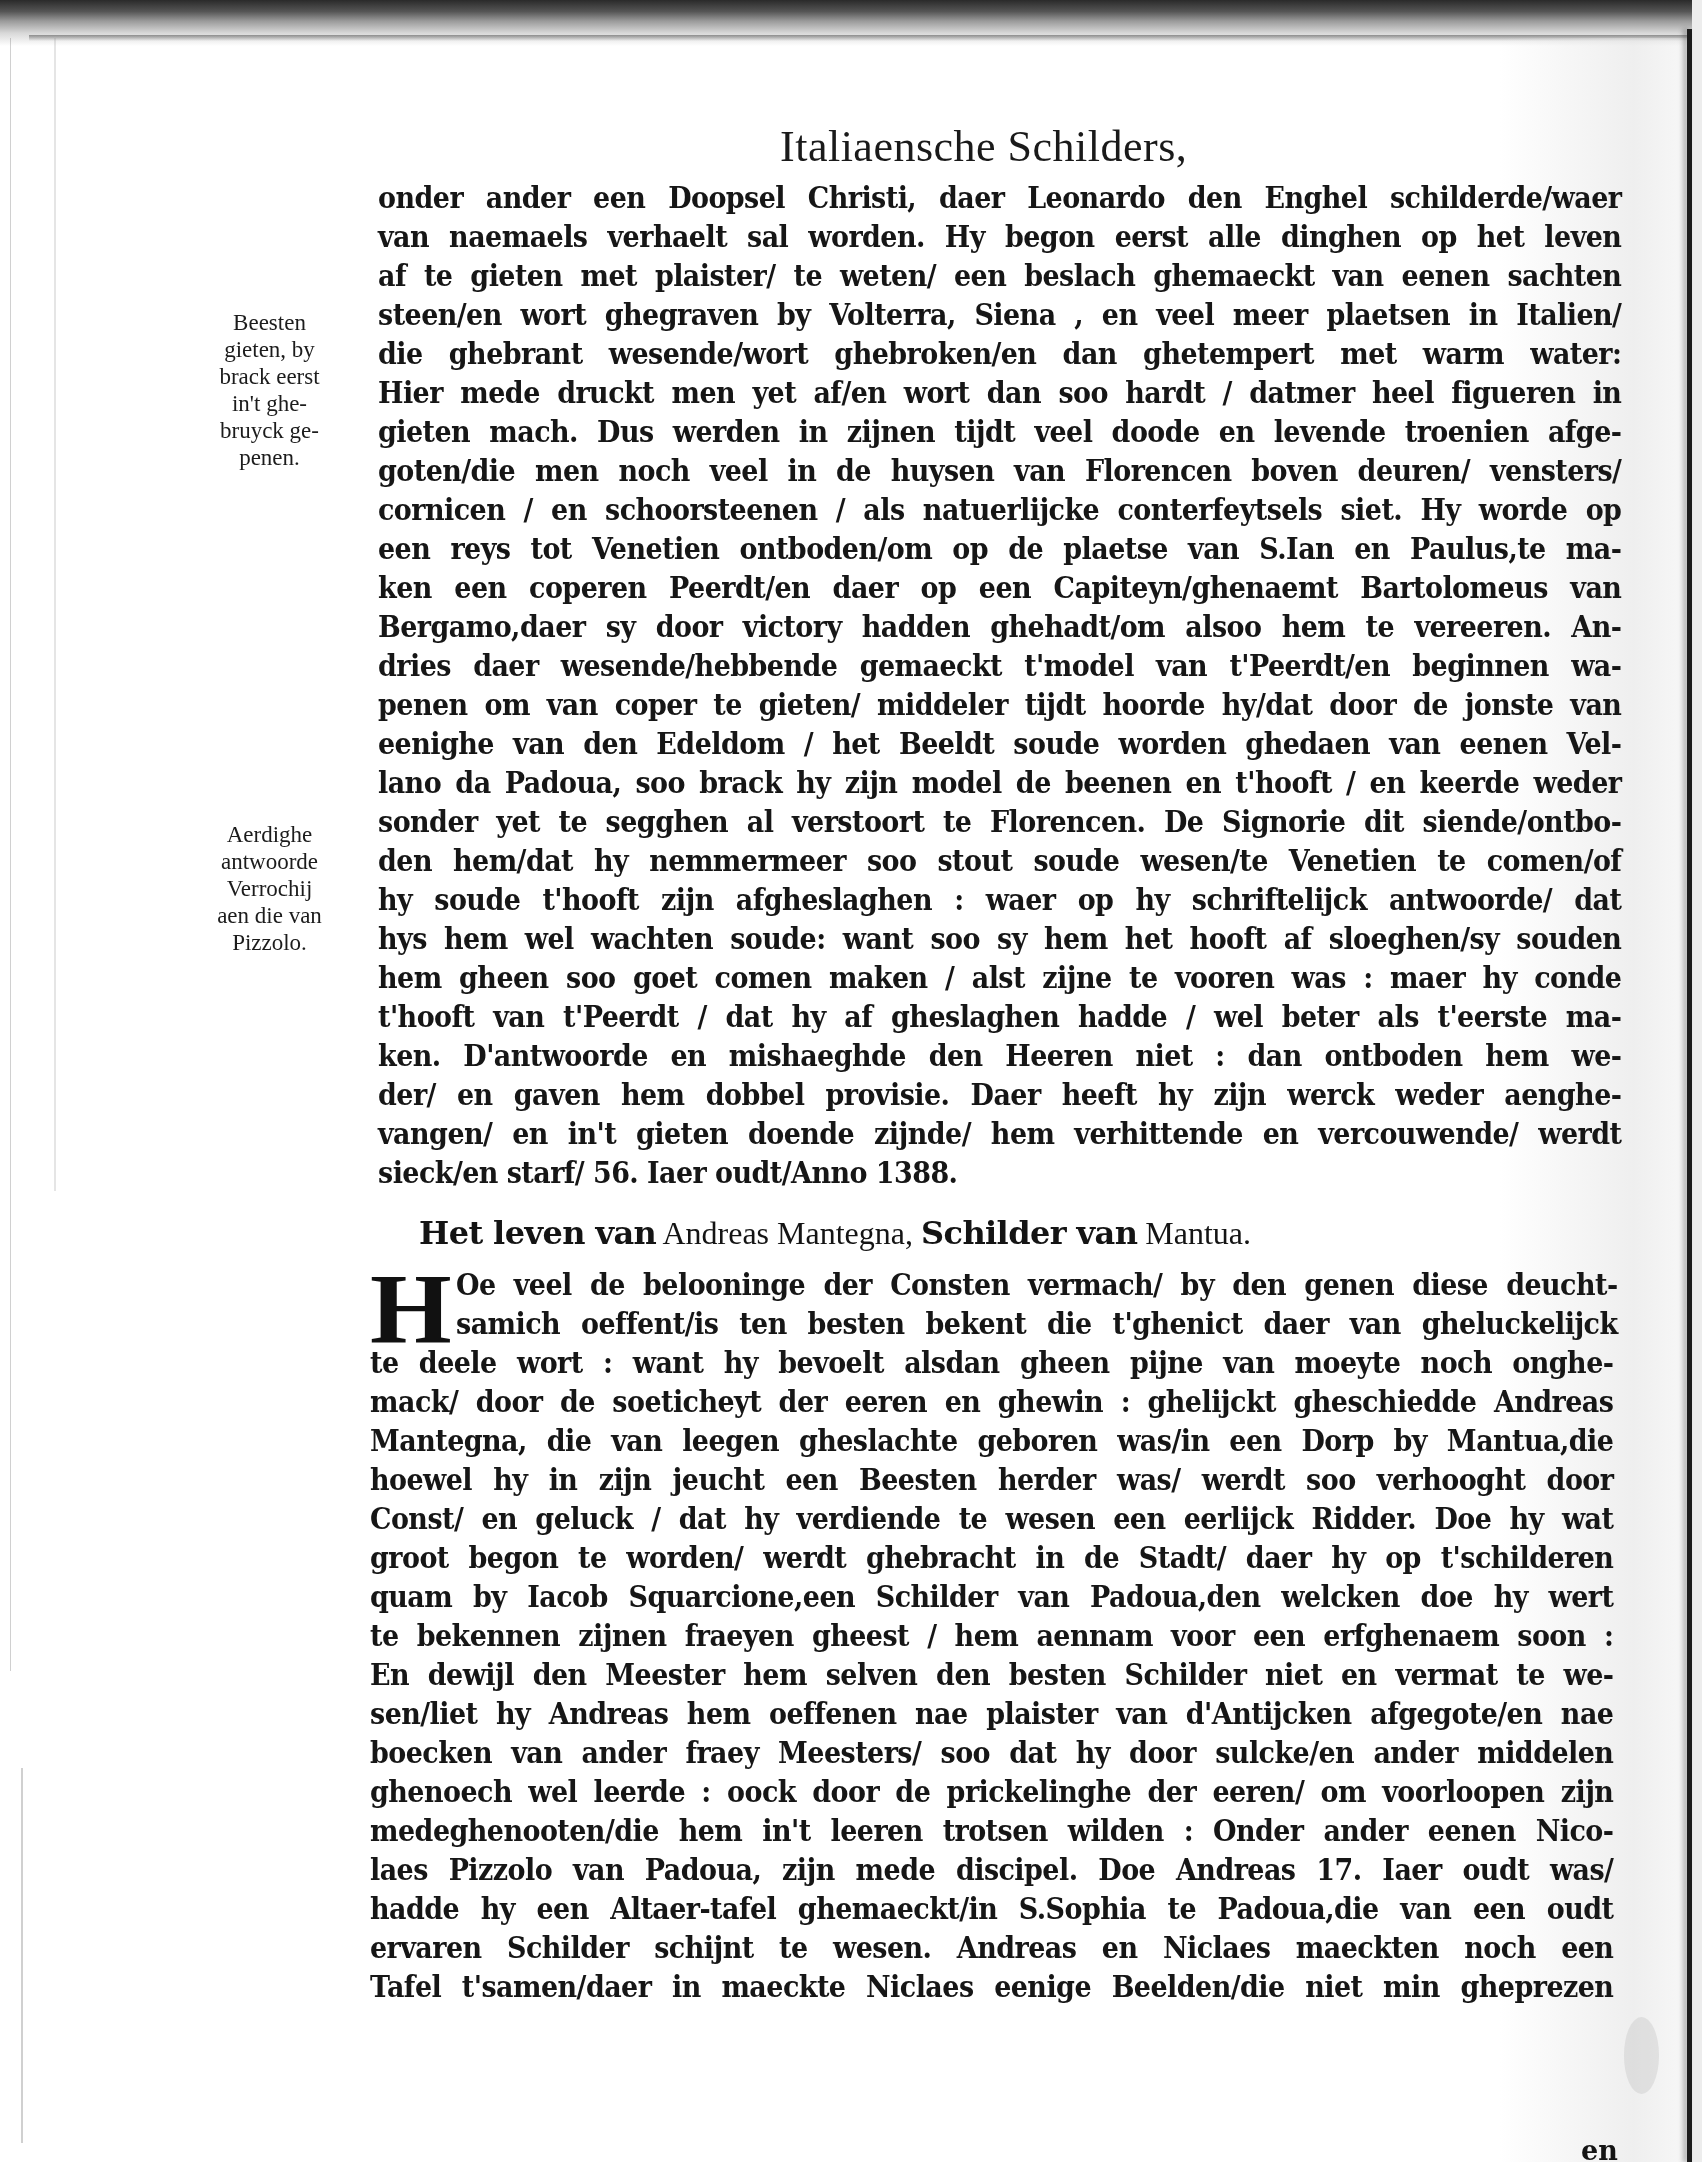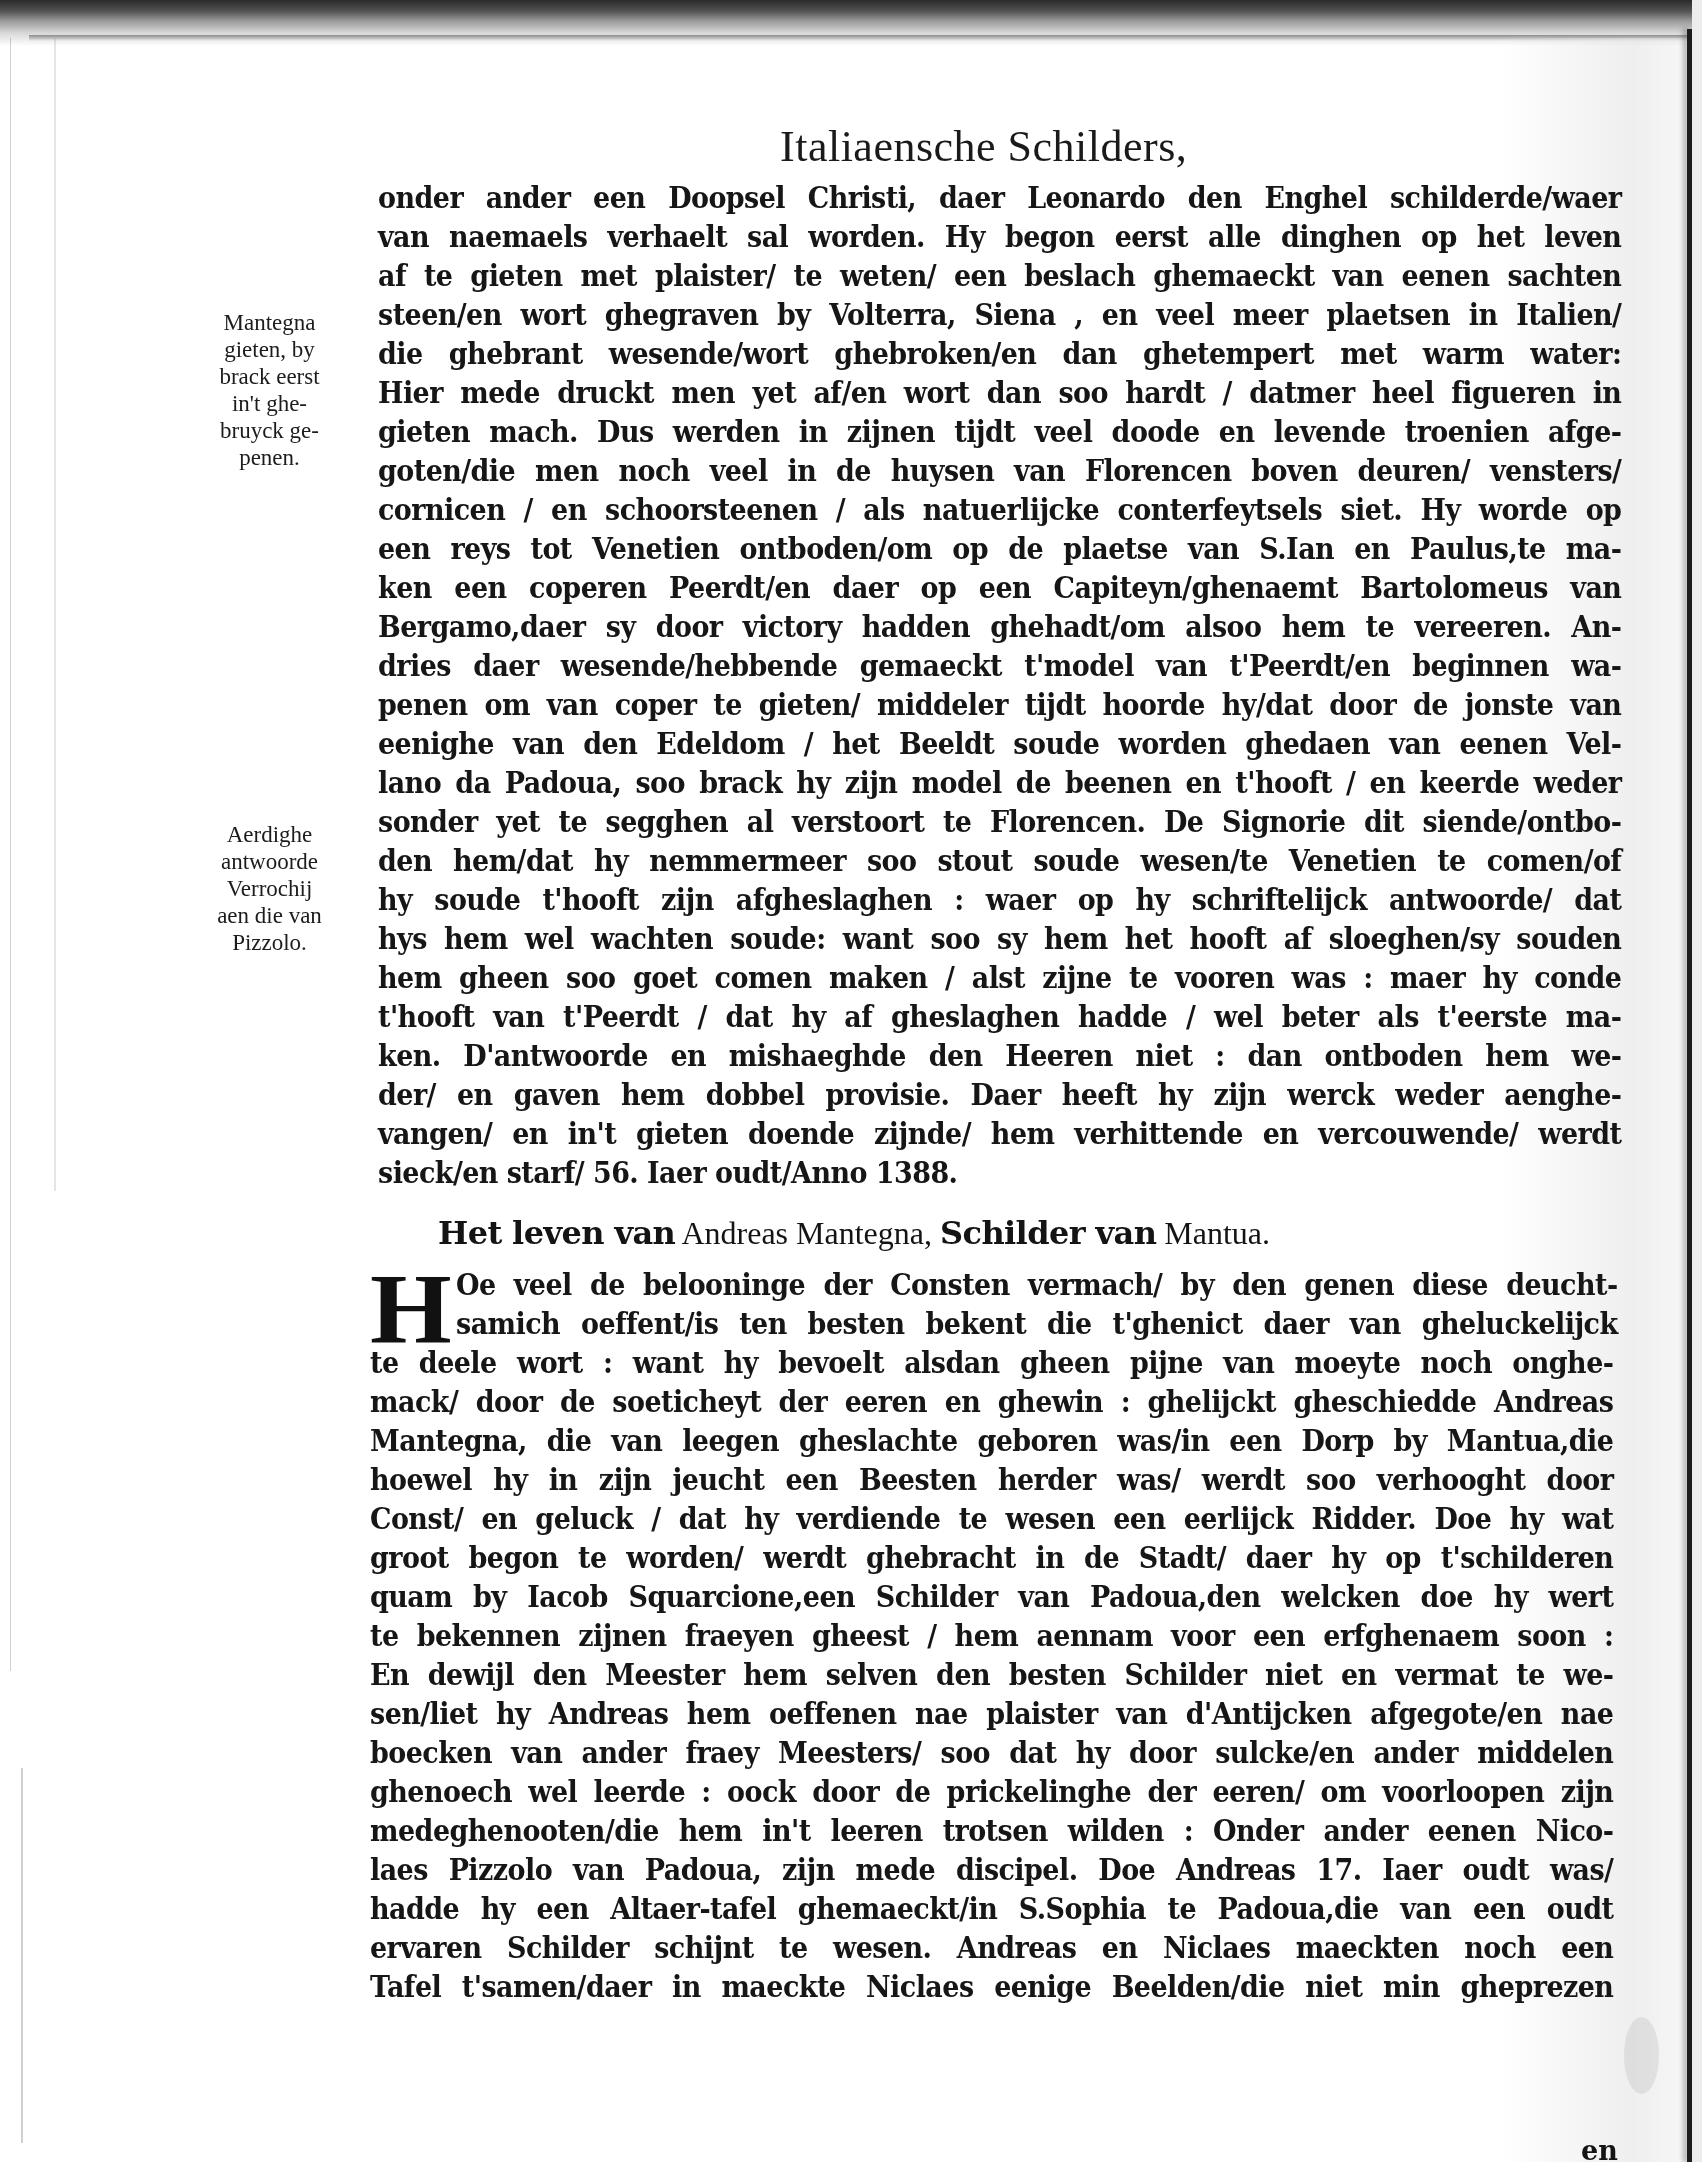--- a/index.html
+++ b/index.html
@@ -65,21 +65,21 @@
     text-align-last: justify;
     letter-spacing: -0.6px;
     color: #161616;
     transform: scaleX(0.93);
     transform-origin: left center;
     width: 1337px;
   }
   .line.last { text-align-last: left; }
 
   .section-heading {
-    position: absolute; left: 438px; top: 1212px; width: 1057px;
+    position: absolute; left: 419px; top: 1212px; width: 1057px;
     font-size: 32px; line-height: 42px;
     white-space: nowrap;
   }
   .section-heading .bl {
     font-family: "DejaVu Serif", serif; font-weight: bold; letter-spacing: -0.6px;
   }
   .section-heading .rm {
     font-family: "Liberation Serif", serif; font-weight: normal;
   }
 
@@ -115,21 +115,21 @@
 <div class="bound-edge" style="left:21px;top:1768px;height:375px;"></div>
 <div class="bound-edge" style="left:54px;height:1153px;background:rgba(150,150,150,.25);"></div>
 <div class="right-edge-shadow"></div>
 <div class="right-edge-outer"></div>
 <div class="right-edge-line"></div>
 <div class="smudge"></div>
 
 <div class="running-head">Italiaensche Schilders,</div>
 
 <div class="margin-note" style="top:309px;">
-  <span class="ml">Mantegna</span>
+  <span class="ml">Beesten</span>
   <span class="ml">gieten, by</span>
   <span class="ml">brack eerst</span>
   <span class="ml">in't ghe-</span>
   <span class="ml">bruyck ge-</span>
   <span class="ml">penen.</span>
 </div>
 <div class="margin-note" style="top:821px;">
   <span class="ml">Aerdighe</span>
   <span class="ml">antwoorde</span>
   <span class="ml">Verrochij</span>

